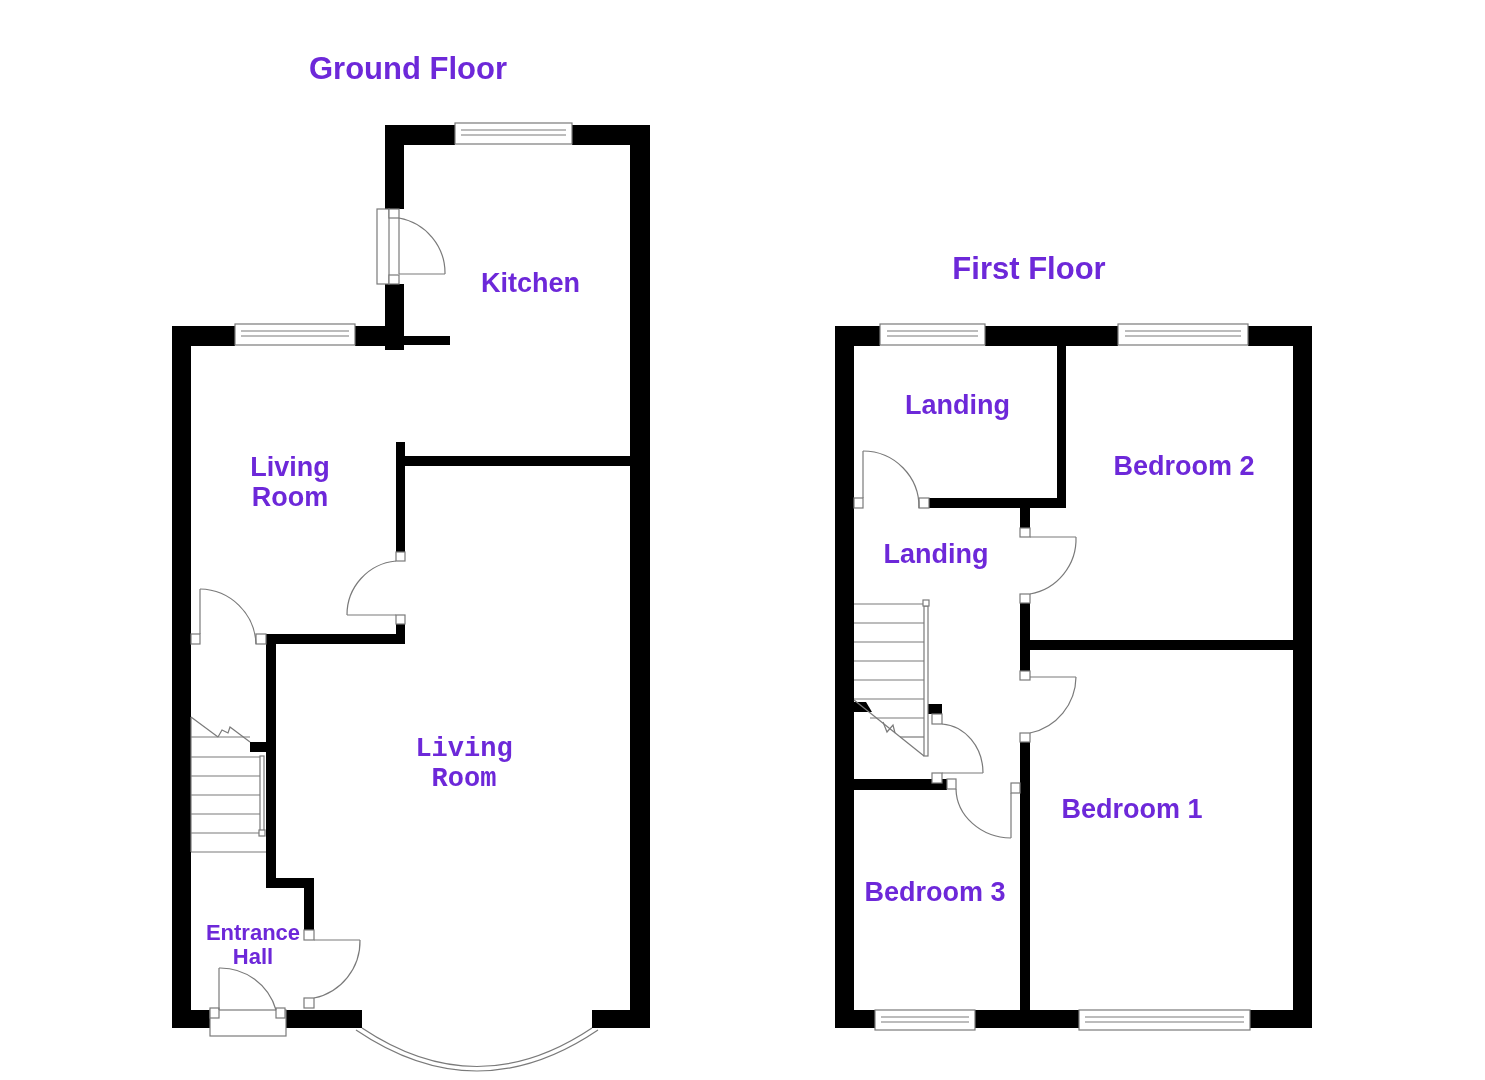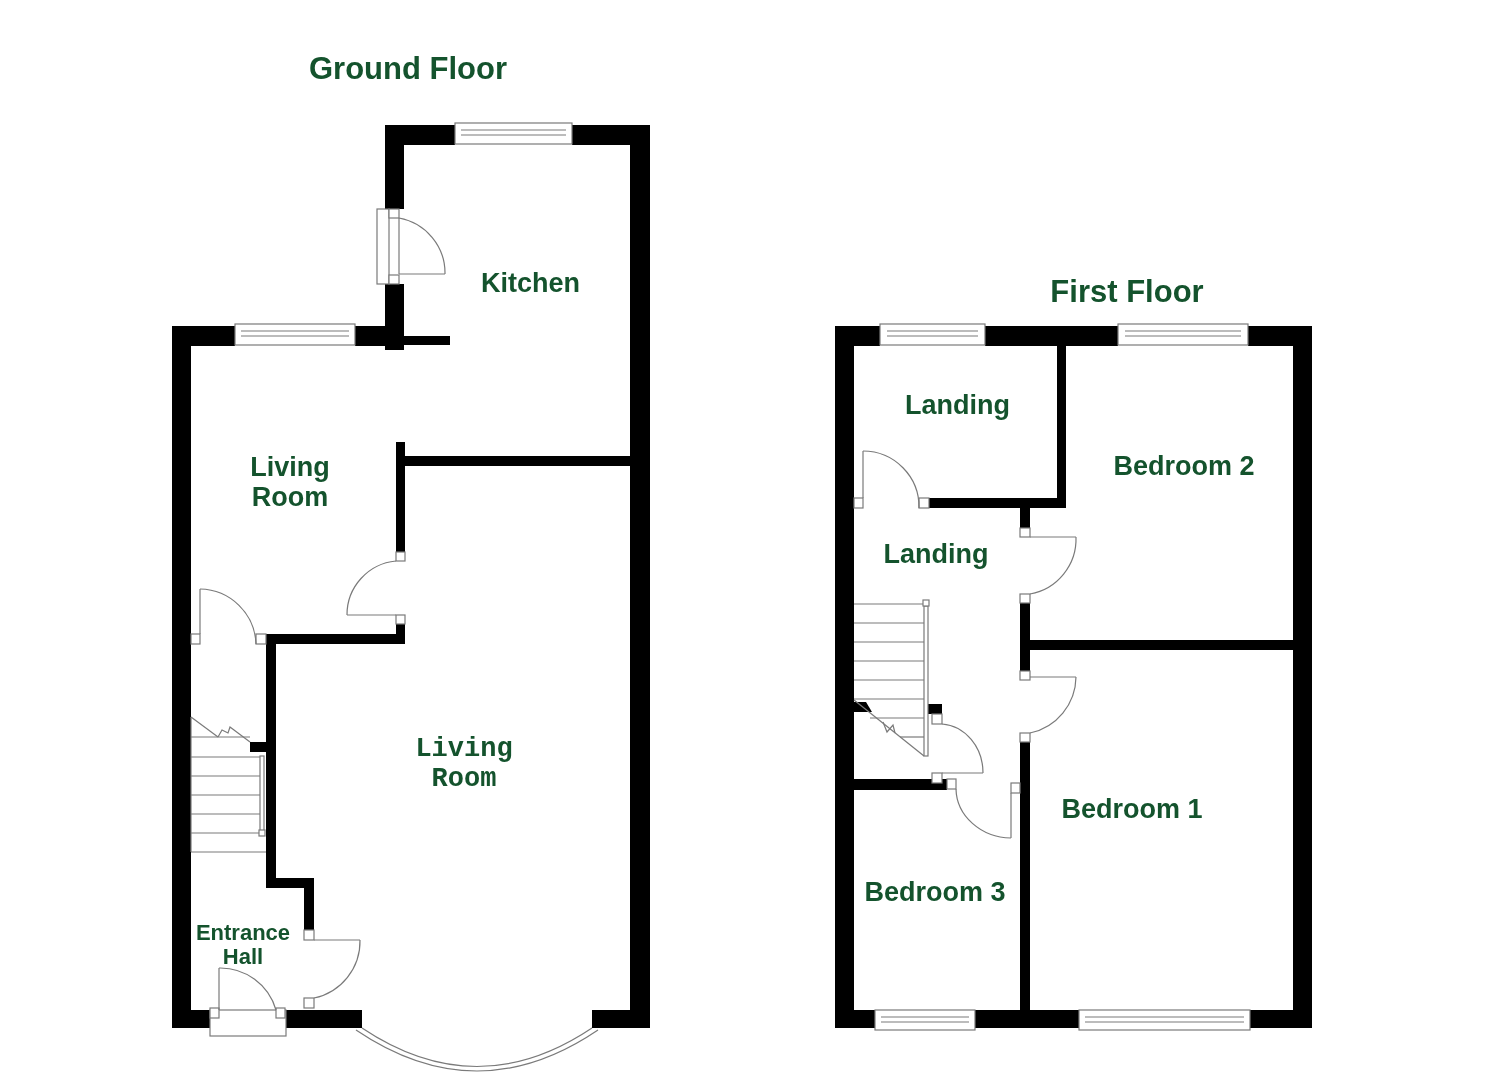--- a/index.html
+++ b/index.html
@@ -2,24 +2,24 @@
 <html><head>
 <meta charset="utf-8">
 <style>
   html, body { margin: 0; padding: 0; background: #ffffff; }
   body { width: 1485px; height: 1080px; position: relative; overflow: hidden; font-family: "Liberation Sans", sans-serif; }
   svg { position: absolute; left: 0; top: 0; }
   .wall { fill: #000000; }
   .thin { fill: none; stroke: #7a7a7a; stroke-width: 1.2; }
   .win { fill: #ffffff; stroke: #7a7a7a; stroke-width: 1.2; }
   .jamb { fill: #ffffff; stroke: #7a7a7a; stroke-width: 1.2; }
-  .label { position: absolute; font-weight: bold; color: #14532d; text-align: center; line-height: 1.12; white-space: nowrap; }
+  .label { position: absolute; font-weight: bold; color: #6d28d9; text-align: center; line-height: 1.12; white-space: nowrap; }
   .title { font-size: 31px; }
   .room { font-size: 27px; }
-  .room-sm { font-size: 22px; }
+  .room-sm { font-size: 22px; margin-left: 10px; }
 </style>
 </head>
 <body>
 
 <svg width="1485" height="1080" viewBox="0 0 1485 1080" xmlns="http://www.w3.org/2000/svg">
 
   <g>
 
     <rect class="wall" x="385" y="125" width="70" height="20"></rect>
     <rect class="wall" x="572" y="125" width="78" height="20"></rect>
@@ -198,21 +198,21 @@
     <line class="thin" x1="870" y1="718" x2="924" y2="718"></line>
     <line class="thin" x1="900" y1="737" x2="924" y2="737"></line>
     <line class="thin" x1="854" y1="700" x2="924" y2="756"></line>
     <path class="thin" d="M883 722 L 887 732 L 893 725 L 895 733"></path>
     <rect class="jamb" x="924" y="606" width="4" height="150"></rect>
     <rect class="jamb" x="923" y="600" width="6" height="6"></rect>
   </g>
 </svg>
 
 <div class="label title" style="left:300px; top:52px; width:216px;">Ground Floor</div>
-<div class="label title" style="left:1041px; top:252px; width:172px;margin-top:23px;">First Floor</div>
+<div class="label title" style="left:943px; top:252px; width:172px;">First Floor</div>
 
 <div class="label room" style="left:460px; top:268px; width:120px;text-align:right;">Kitchen</div>
 
 <div class="label room" style="left:230px; top:452px; width:120px;">
   <div>Living</div>
   <div>Room</div>
 </div>
 
 <div class="label room" style="left:404px; top:734px; width:120px;font-family:Liberation Mono, monospace;">
   <div>Living</div>

